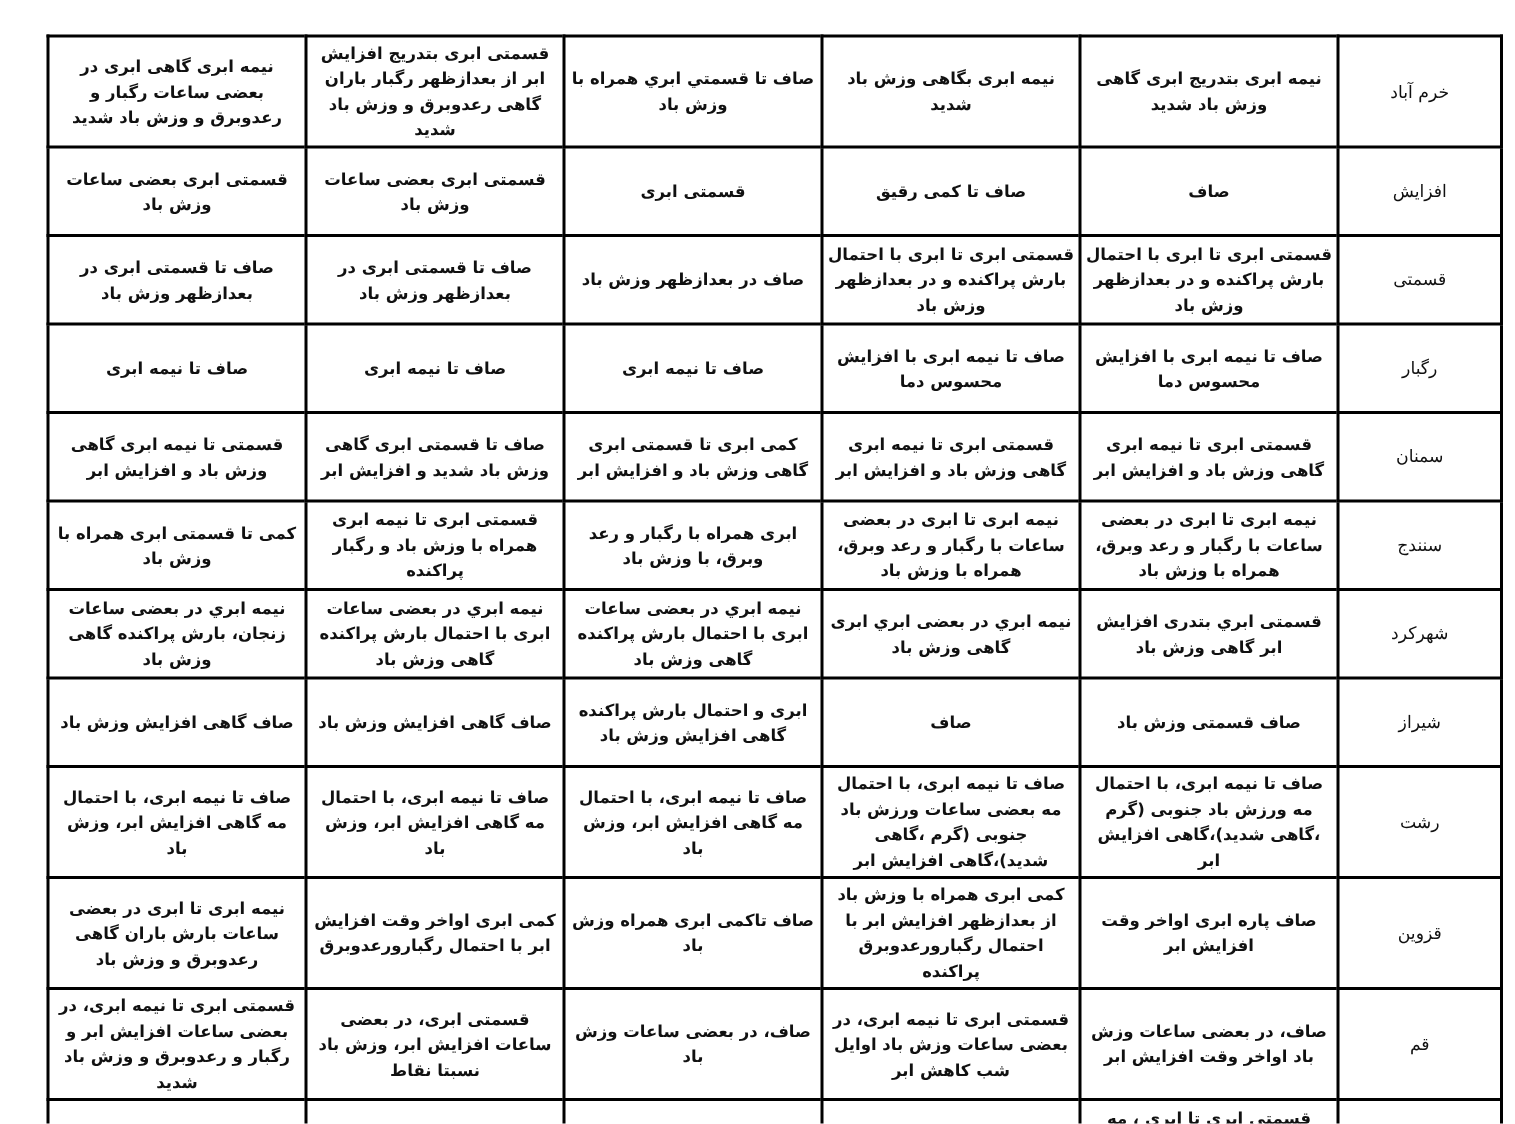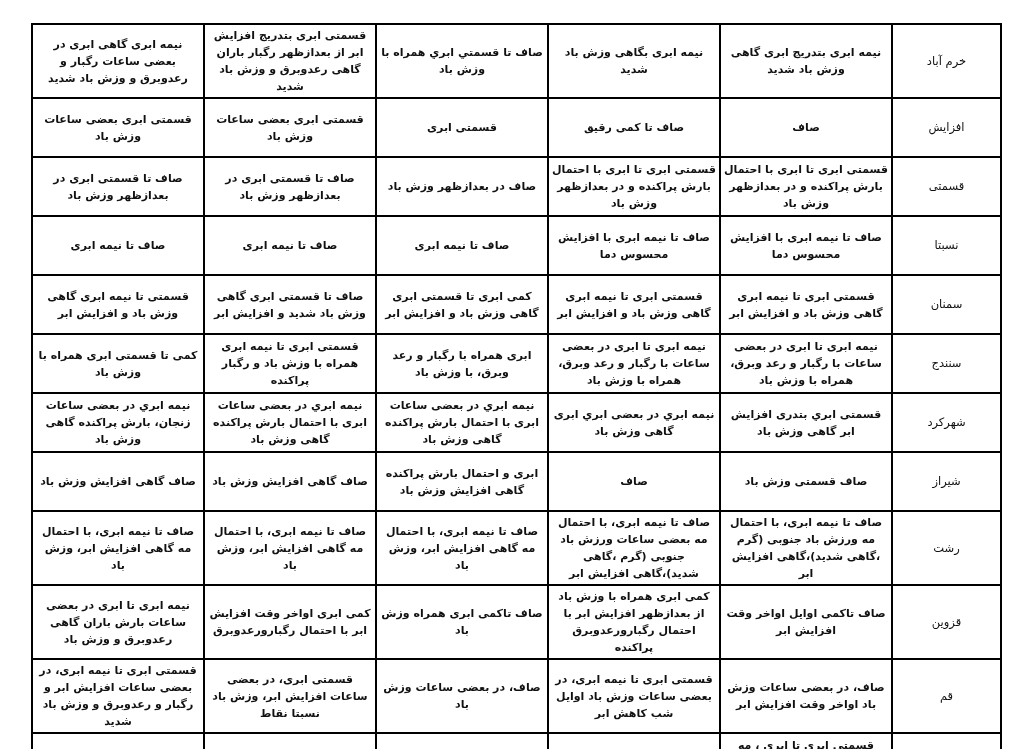--- a/index.html
+++ b/index.html
@@ -73,21 +73,21 @@
       </tr>
       <tr>
         <td class="city">قسمتی</td>
         <td class="fc">قسمتی ابری تا ابری با احتمال بارش پراکنده و در بعدازظهر وزش باد</td>
         <td class="fc">قسمتی ابری تا ابری با احتمال بارش پراکنده و در بعدازظهر وزش باد</td>
         <td class="fc">صاف در بعدازظهر وزش باد</td>
         <td class="fc">صاف تا قسمتی ابری در بعدازظهر وزش باد</td>
         <td class="fc">صاف تا قسمتی ابری در بعدازظهر وزش باد</td>
       </tr>
       <tr>
-        <td class="city">نسبتا</td>
+        <td class="city">رگبار</td>
         <td class="fc">صاف تا نیمه ابری با افزایش محسوس دما</td>
         <td class="fc">صاف تا نیمه ابری با افزایش محسوس دما</td>
         <td class="fc">صاف تا نیمه ابری</td>
         <td class="fc">صاف تا نیمه ابری</td>
         <td class="fc">صاف تا نیمه ابری</td>
       </tr>
       <tr>
         <td class="city">سمنان</td>
         <td class="fc">قسمتی ابری تا نیمه ابری گاهی وزش باد و افزایش ابر</td>
         <td class="fc">قسمتی ابری تا نیمه ابری گاهی وزش باد و افزایش ابر</td>
@@ -122,21 +122,21 @@
       <tr>
         <td class="city">رشت</td>
         <td class="fc">صاف تا نیمه ابری، با احتمال مه ورزش باد جنوبی (گرم ،گاهی شدید)،گاهی افزایش ابر</td>
         <td class="fc">صاف تا نیمه ابری، با احتمال مه بعضی ساعات  ورزش باد جنوبی (گرم ،گاهی شدید)،گاهی افزایش ابر</td>
         <td class="fc">صاف تا نیمه ابری، با احتمال مه گاهی افزایش ابر، وزش باد</td>
         <td class="fc">صاف تا نیمه ابری، با احتمال مه گاهی افزایش ابر، وزش باد</td>
         <td class="fc">صاف تا نیمه ابری، با احتمال مه گاهی افزایش ابر، وزش باد</td>
       </tr>
       <tr>
         <td class="city">قزوین</td>
-        <td class="fc">صاف تاکمی اوایل اواخر وقت افزایش ابر</td>
+        <td class="fc">صاف پاره ابری اواخر وقت افزایش ابر</td>
         <td class="fc">کمی ابری همراه با وزش باد از بعدازظهر افزایش ابر با احتمال رگبارورعدوبرق پراکنده</td>
         <td class="fc">صاف تاکمی ابری همراه وزش باد</td>
         <td class="fc">کمی ابری اواخر وقت افزایش ابر با احتمال رگبارورعدوبرق</td>
         <td class="fc">نیمه ابری تا ابری در بعضی ساعات بارش باران گاهی رعدوبرق و وزش باد</td>
       </tr>
       <tr>
         <td class="city">قم</td>
         <td class="fc">صاف، در بعضی ساعات وزش باد اواخر وقت افزایش ابر</td>
         <td class="fc">قسمتی ابری تا نیمه ابری، در بعضی ساعات وزش باد اوایل شب کاهش ابر</td>
         <td class="fc">صاف، در بعضی ساعات وزش باد</td>

